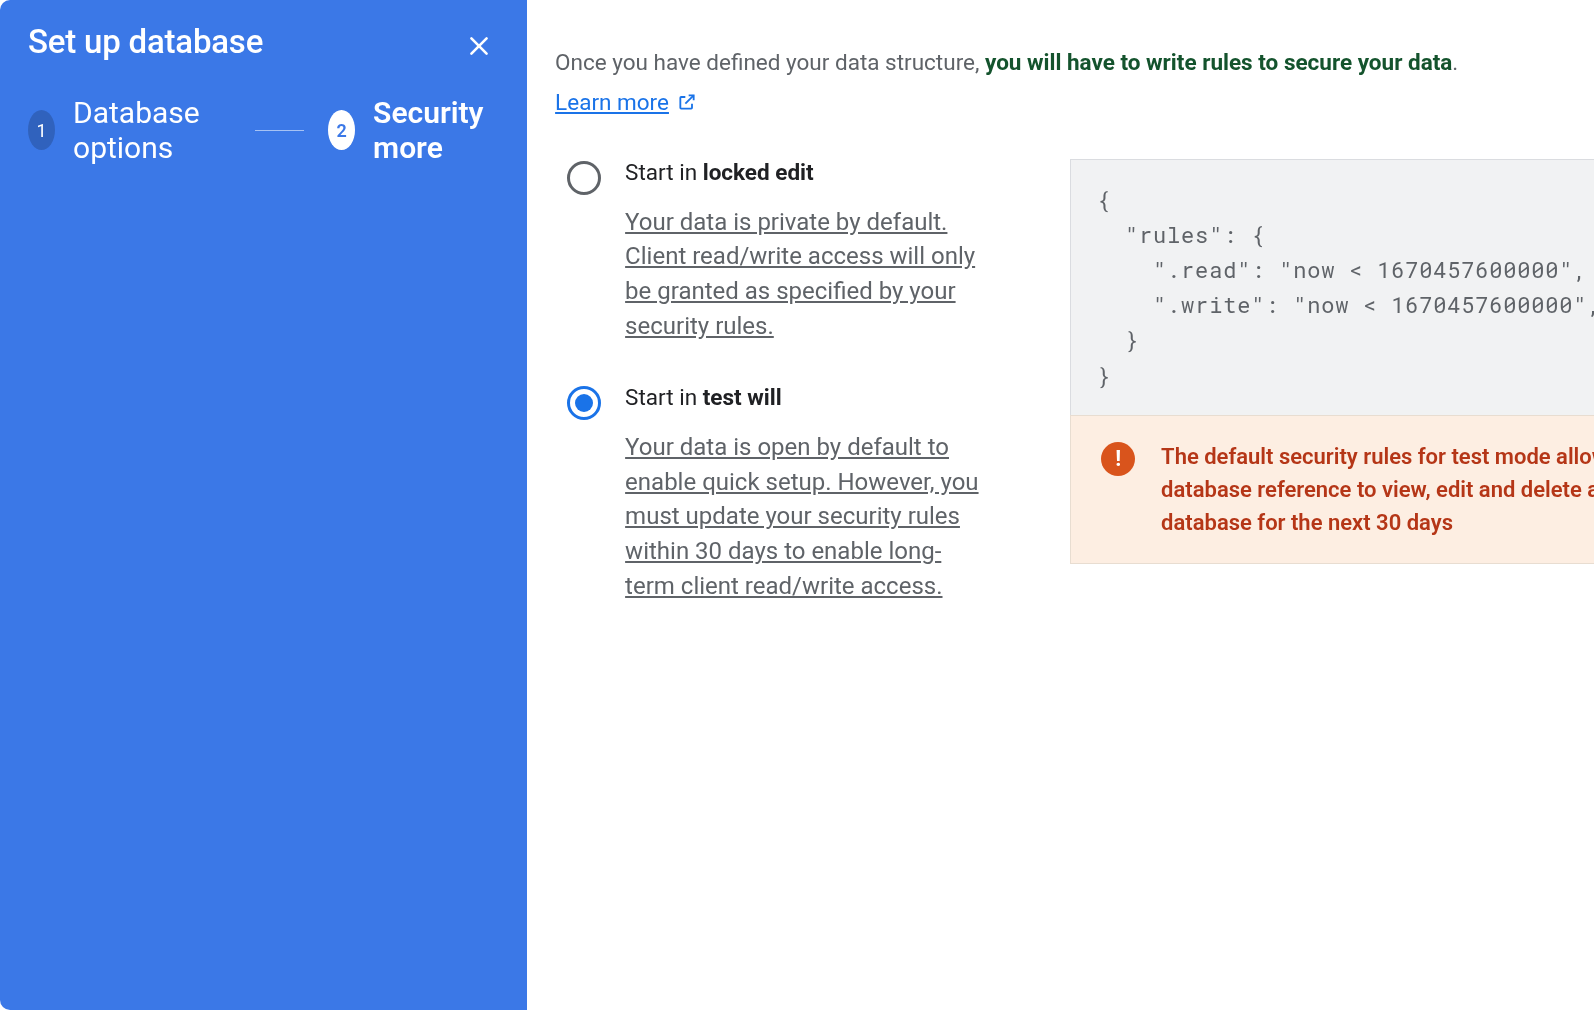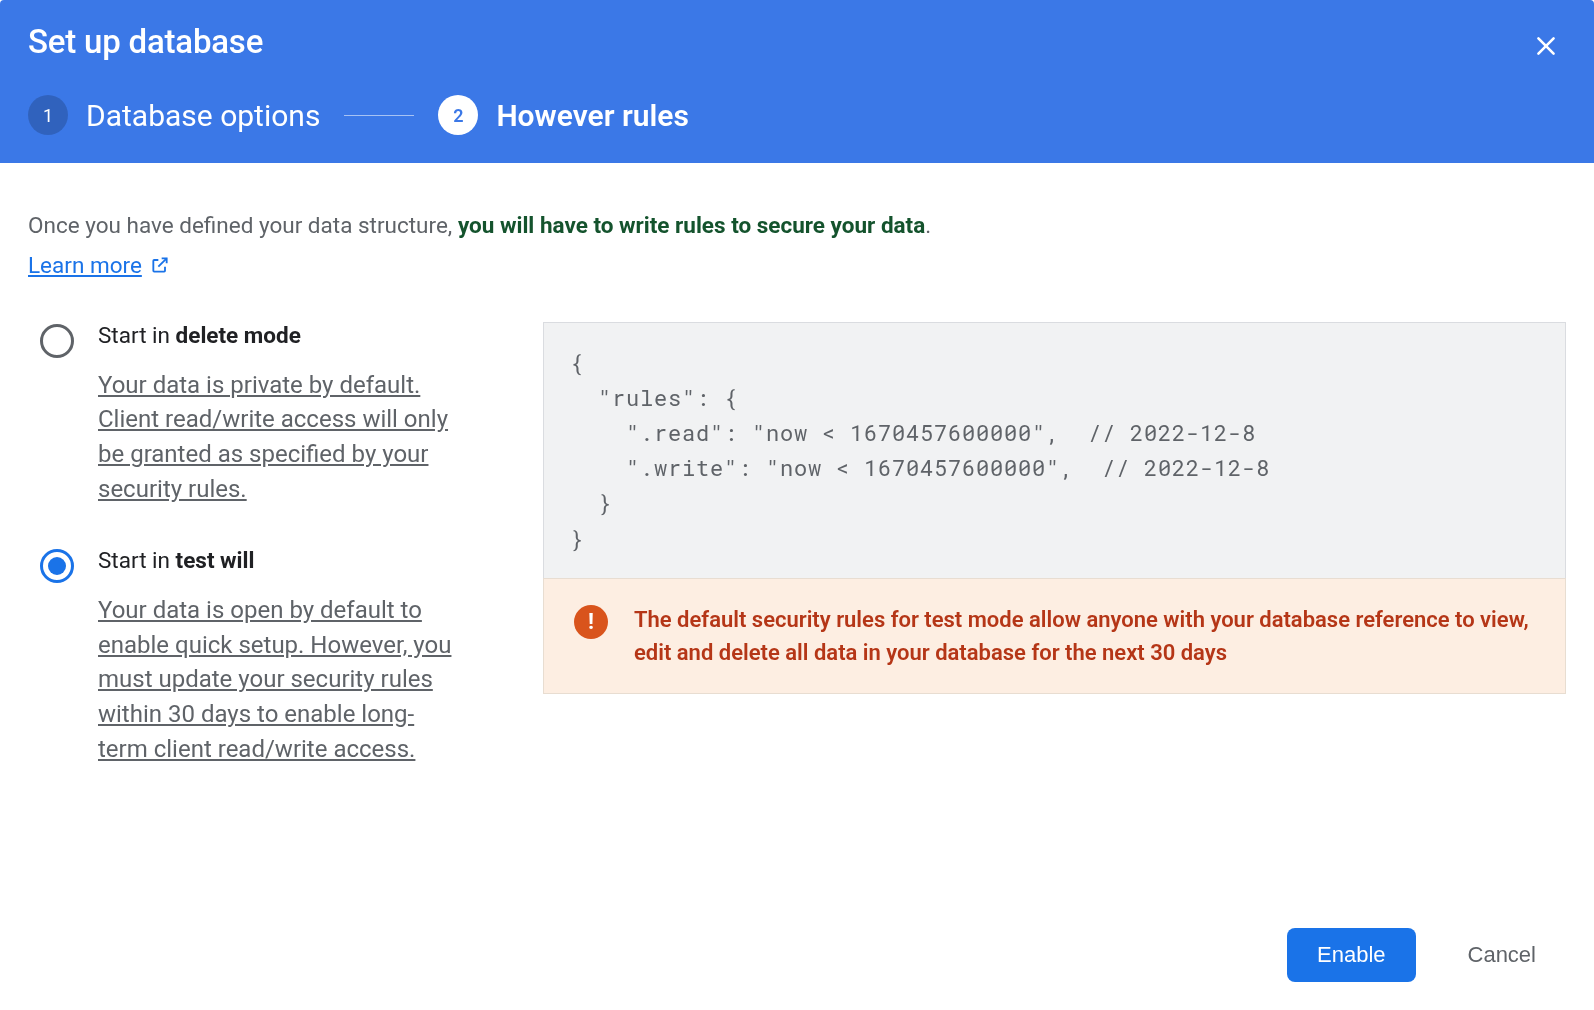--- a/index.html
+++ b/index.html
@@ -7,22 +7,21 @@
     font-family: -apple-system, BlinkMacSystemFont, "Segoe UI", Roboto, "Helvetica Neue", Arial, sans-serif;
     background: #fff;
     width: 1594px;
     height: 1010px;
     transform-origin: top left;
   }
   .dialog {
     width: 100%;
     height: 100%;
     display: flex;
-    flex-direction: column;
-    border-radius: 4px;
+    border-radius: 10px;
     overflow: hidden;
     background: #fff;
   }
   .header {
     background: #3b78e7;
     color: #fff;
     padding: 22px 28px 28px 28px;
     position: relative;
   }
   .title {
@@ -245,21 +244,21 @@
         </svg>
     </div>
     <div class="stepper">
       <div class="step">
         <div class="step-num inactive">1</div>
         <div class="step-label">Database options</div>
       </div>
       <div class="step-divider"></div>
       <div class="step">
         <div class="step-num active">2</div>
-        <div class="step-label active">However rules</div>
+        <div class="step-label active">Security more</div>
       </div>
     </div>
   </div>
 
   <div class="content">
     <p class="intro">
       <span>Once you have defined your data structure, </span><b>you will have to write rules to secure your data</b><span>.</span>
     </p>
     <a class="learn-more">
       <span>Learn more</span>
@@ -270,21 +269,21 @@
         </svg>
     </a>
 
     <div class="main-row">
       <div class="options-col">
 
         <label class="radio-option">
           <span class="radio"></span>
           <span>
             <div class="opt-title">
-              <span>Start in </span><b>delete mode</b>
+              <span>Start in </span><b>locked edit</b>
             </div>
             <div class="opt-desc">Your data is private by default. Client read/write access will only be granted as specified by your security rules.</div>
           </span>
         </label>
 
         <label class="radio-option">
           <span class="radio selected">
             <span class="radio-halo"></span>
           </span>
           <span>

